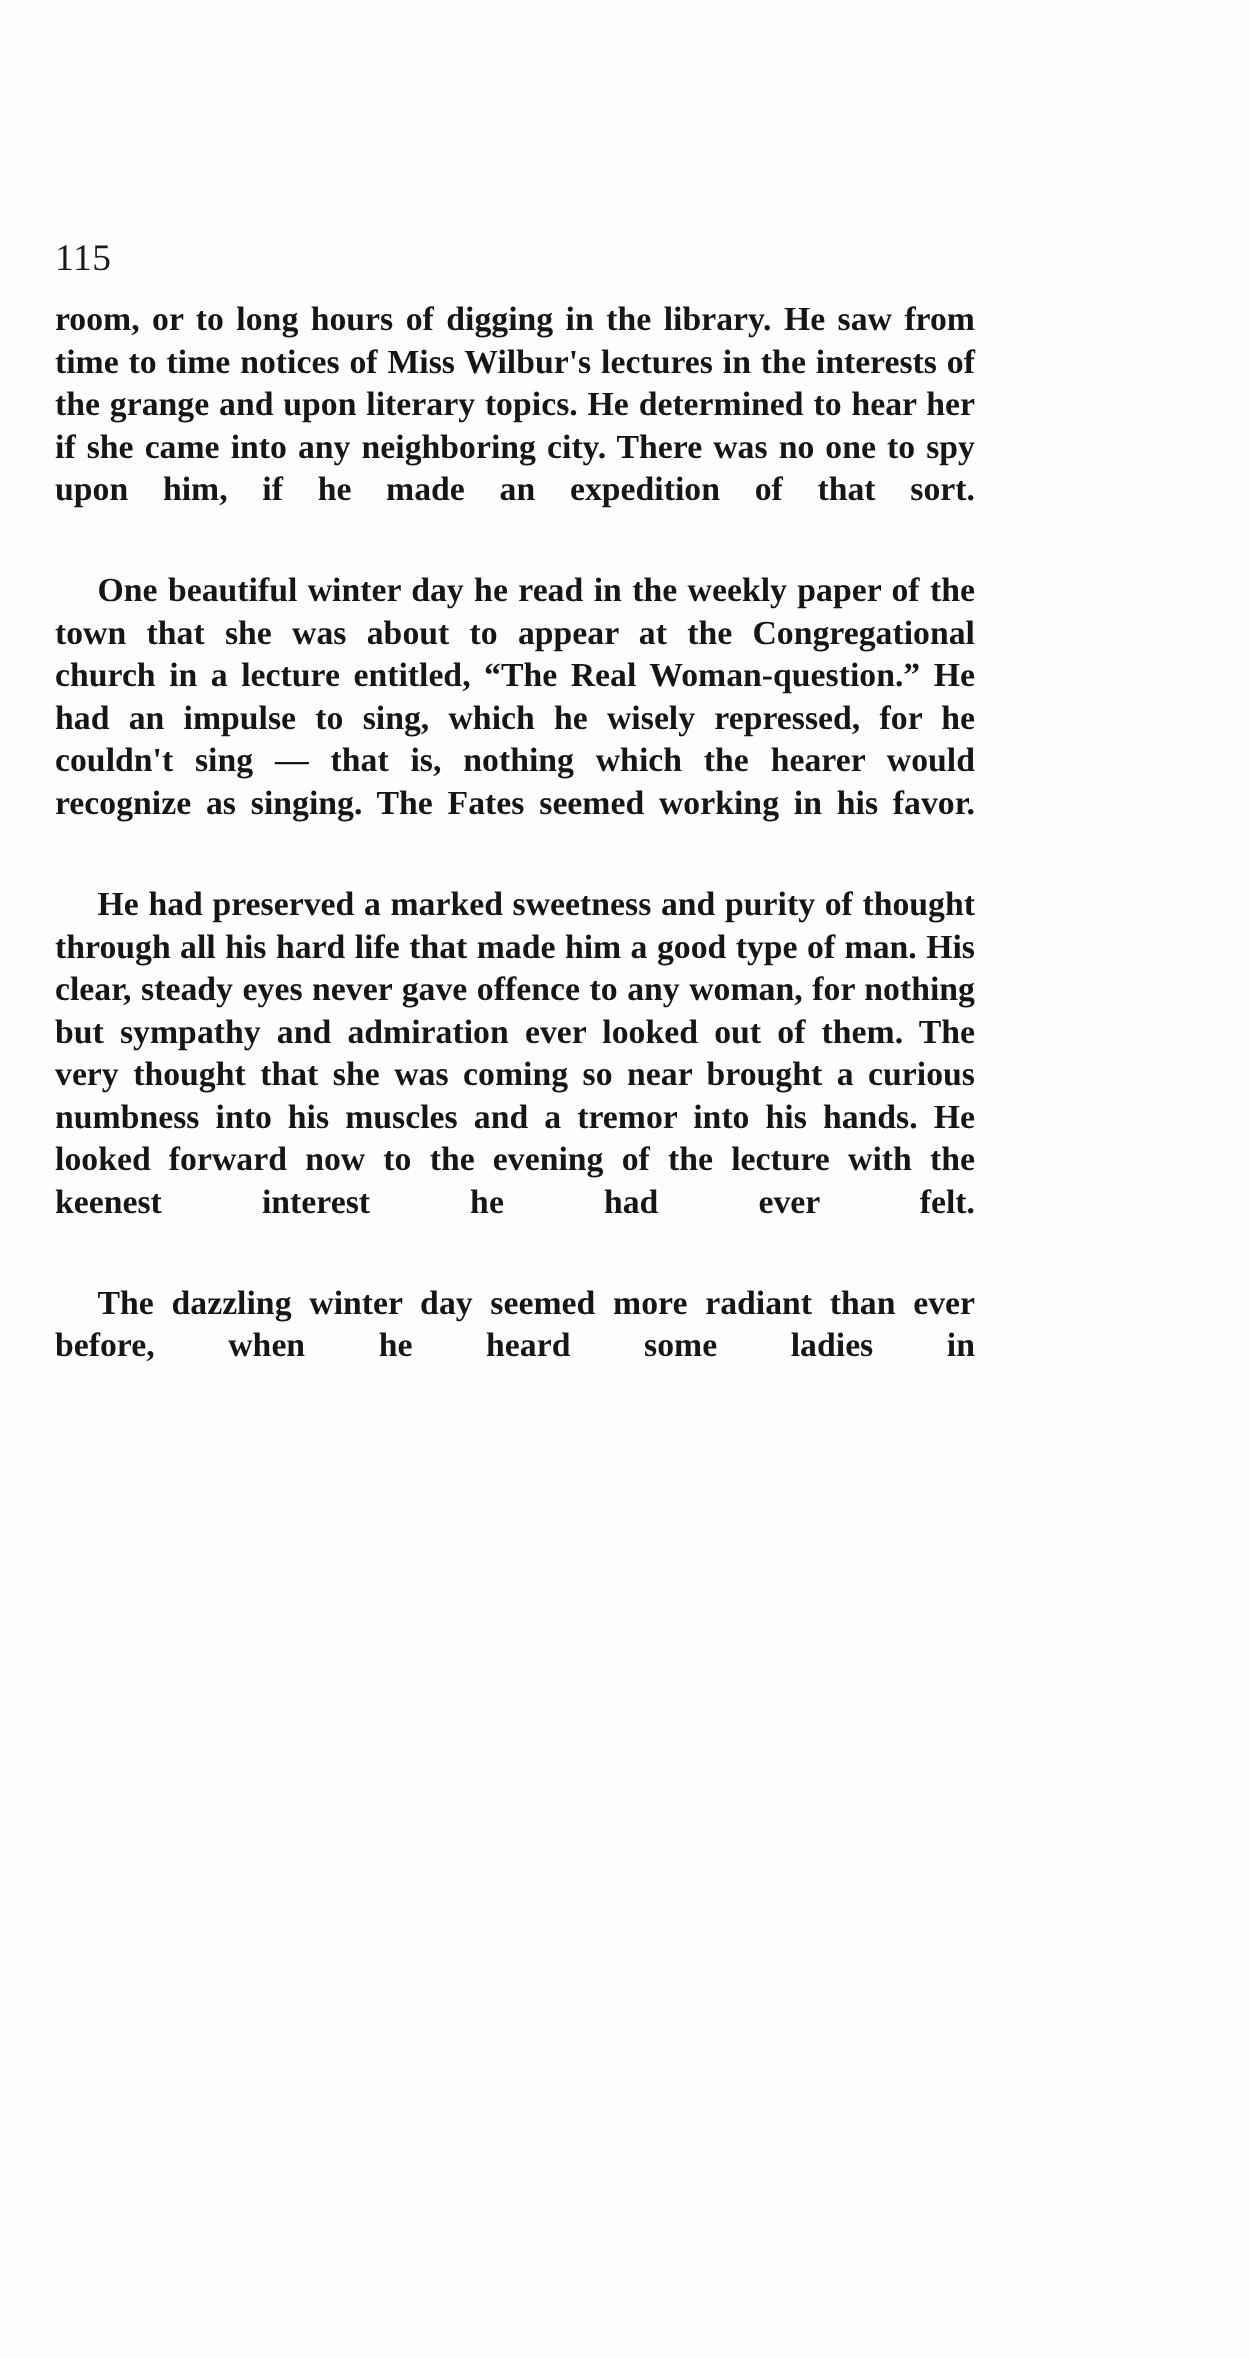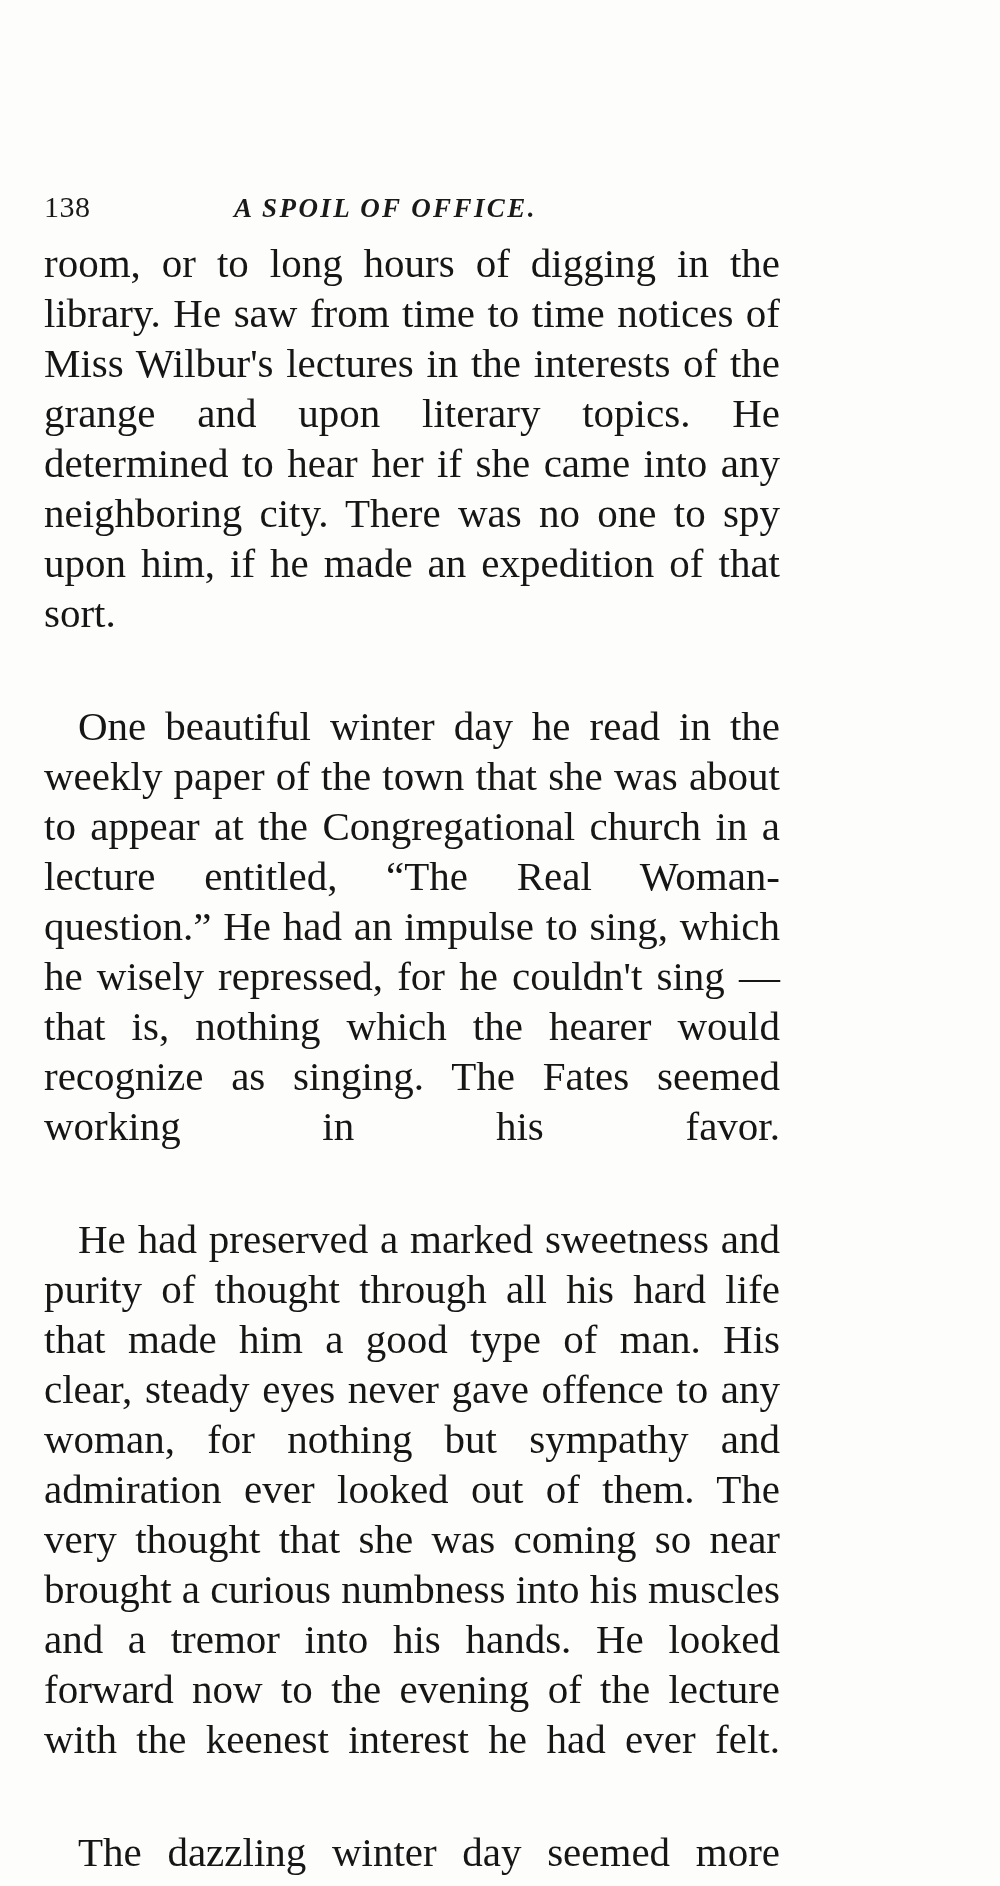--- a/index.html
+++ b/index.html
@@ -48,51 +48,51 @@
     white-space: nowrap;
   }
   .body-text {
     position: absolute;
     left: 44px;
     top: 238px;
     width: 736px;
   }
   .para {
     margin: 0;
-    font-size: 41px;
-    line-height: 50px;
+    font-size: 27px;
+    line-height: 34px;
     text-align: justify;
     text-justify: inter-word;
     color: #161616;
     -webkit-hyphens: none;
     hyphens: none;
+    font-weight: bold;
   }
   .para + .para {
     margin-top: 13px;
   }
   .para.indent {
     text-indent: 34px;
   }
   
   .para::after {
     content: "";
     display: inline-block;
     width: 100%;
   }
 </style>
 </head>
 <body>
 
 <div class="page">
 
   <div class="header">
-    <span class="folio">138</span>
-    <span class="running-title">A SPOIL OF OFFICE.</span>
+    <span class="folio">115</span>
   </div>
 
   <div class="body-text">
     <p class="para">room, or to long hours of digging in the library. He saw from time to time notices of Miss Wilbur's lectures in the interests of the grange and upon literary topics.  He determined to hear her if she came into any neighboring city.  There was no one to spy upon him, if he made an expedition of that sort.</p>
     <p class="para indent">One beautiful winter day he read in the weekly paper of the town that she was about to appear at the Congregational church in a lecture entitled, “The Real Woman-question.”  He had an impulse to sing, which he wisely repressed, for he couldn't sing — that is, nothing which the hearer would recognize as singing.  The Fates seemed working in his favor.</p>
     <p class="para indent">He had preserved a marked sweetness and purity of thought through all his hard life that made him a good type of man.  His clear, steady eyes never gave offence to any woman, for nothing but sympathy and admiration ever looked out of them. The very thought that she was coming so near brought a curious numbness into his muscles and a tremor into his hands.  He looked forward now to the evening of the lecture with the keenest interest he had ever felt.</p>
-    <p class="para indent">The dazzling winter day seemed more radiant than ever before, read he heard some ladies in</p>
+    <p class="para indent">The dazzling winter day seemed more radiant than ever before, when he heard some ladies in</p>
   </div>
 
 </div>
 
 </body></html>

